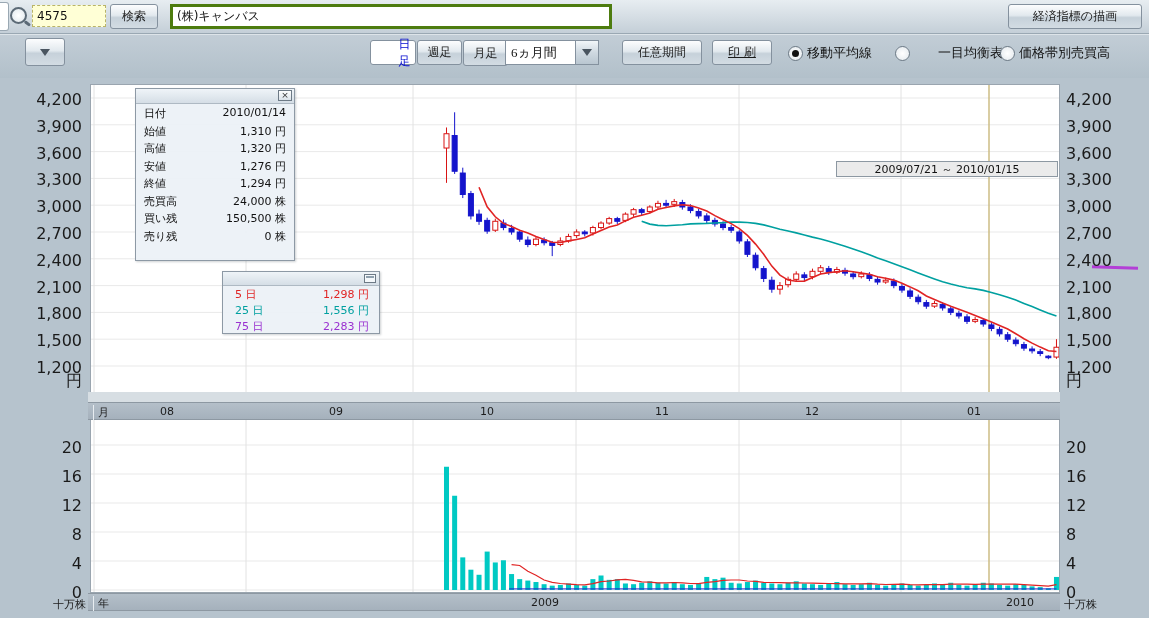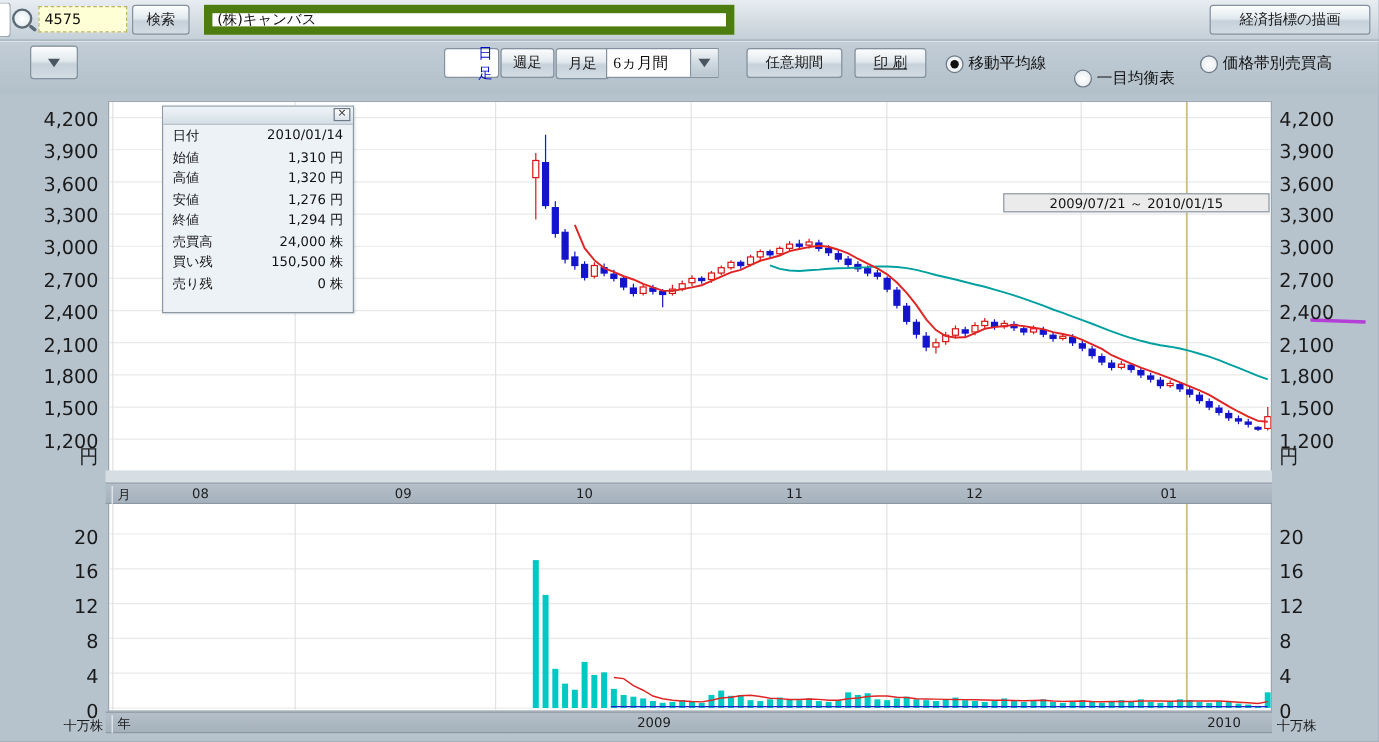--- a/index.html
+++ b/index.html
@@ -10,21 +10,21 @@
   .toolbar{position:absolute;left:0;top:0;width:1149px;height:78px;
     background:linear-gradient(#e7edf1,#c2cdd6 45%,#b2c0ca);}
   .tb-seam{position:absolute;left:0;top:33px;width:1149px;height:1px;background:#9aa8b3;}
   .tb-seam2{position:absolute;left:0;top:34px;width:1149px;height:1px;background:#dde4e9;}
   .window-edge{position:absolute;left:0;top:2px;width:8px;height:27px;background:#fff;
     border:1px solid #9aa8b3;border-left:none;border-radius:0 3px 3px 0;}
   .btn{position:absolute;box-sizing:border-box;border:1px solid #84919e;border-radius:3px;
     background:linear-gradient(#fcfdfe,#e2e9ee 45%,#c6d1da 55%,#d3dce3);
     font-size:12px;color:#1a1a1a;text-align:center;cursor:default;
     display:flex;align-items:center;justify-content:center;}
-  .inp{position:absolute;box-sizing:border-box;border:7px solid #4d7c0f;background:#fff;
+  .inp{position:absolute;box-sizing:border-box;border:3px solid #4d7c0f;background:#fff;
     font-size:12px;color:#111;padding:0 4px;font-family:inherit;}
   .code{background:#ffffd6;border:1px dashed #b9b468;}
   .selbox{position:absolute;box-sizing:border-box;border:1px solid #84919e;background:#fff;
     font-size:12px;color:#111;display:flex;align-items:center;}
   .selbox .txt{flex:1;padding-left:5px;}
   .arrowbtn{width:23px;height:100%;box-sizing:border-box;border-left:1px solid #84919e;
     background:linear-gradient(#f2f6f9,#cfd9e1 50%,#b9c6d0);
     display:flex;align-items:center;justify-content:center;}
   .tri{width:0;height:0;border-left:5px solid transparent;border-right:5px solid transparent;
     border-top:7px solid #4a5560;}
@@ -107,21 +107,21 @@
   </div>
   <div class="btn" style="left:622px;top:40px;width:80px;height:25px;">任意期間</div>
   <div class="btn" style="left:712px;top:40px;width:60px;height:25px;text-decoration:underline;">印 刷</div>
 
   <div class="radio-group" style="left:788px;top:44px;">
     <span class="radio">
         <span class="dot"></span>
       </span>
     <span>移動平均線</span>
   </div>
-  <div class="radio-group" style="left:895px;top:56px;">
+  <div class="radio-group" style="left:895px;top:44px;gap:24px;">
     <span class="radio"></span>
     <span>一目均衡表</span>
   </div>
   <div class="radio-group" style="left:1000px;top:44px;">
     <span class="radio"></span>
     <span>価格帯別売買高</span>
   </div>
 
   <div id="main-region">
     <div id="price-axis-left"></div>
@@ -334,20 +334,37 @@
     <div class="info-row">
       <span>買い残</span>
         <span>150,500 株</span>
       </div>
     <div class="info-row">
       <span>売り残</span>
         <span>0 株</span>
       </div>
   </div>
 
+  <div class="panel" id="ma-legend">
+    <div class="panel-hdr" style="height:13px;">
+      <div class="min-box"></div>
+    </div>
+    <div class="ma-row" style="color: rgb(224, 36, 36);">
+      <span>5 日</span>
+        <span>1,298 円</span>
+      </div>
+    <div class="ma-row" style="color: rgb(0, 160, 160);">
+      <span>25 日</span>
+        <span>1,556 円</span>
+      </div>
+    <div class="ma-row" style="color: rgb(154, 48, 208);">
+      <span>75 日</span>
+        <span>2,283 円</span>
+      </div>
+  </div>
 
   <div id="ma75-seg" style="border-top-color: rgb(179, 63, 214);"></div>
 
   <div class="axis-bar" id="month-bar">
     <span class="edge-label">月</span>
   <span style="position: absolute; top: 2px; left: 72px;">08</span>
       <span style="position: absolute; top: 2px; left: 241px;">09</span>
       <span style="position: absolute; top: 2px; left: 392px;">10</span>
       <span style="position: absolute; top: 2px; left: 567px;">11</span>
       <span style="position: absolute; top: 2px; left: 717px;">12</span>

